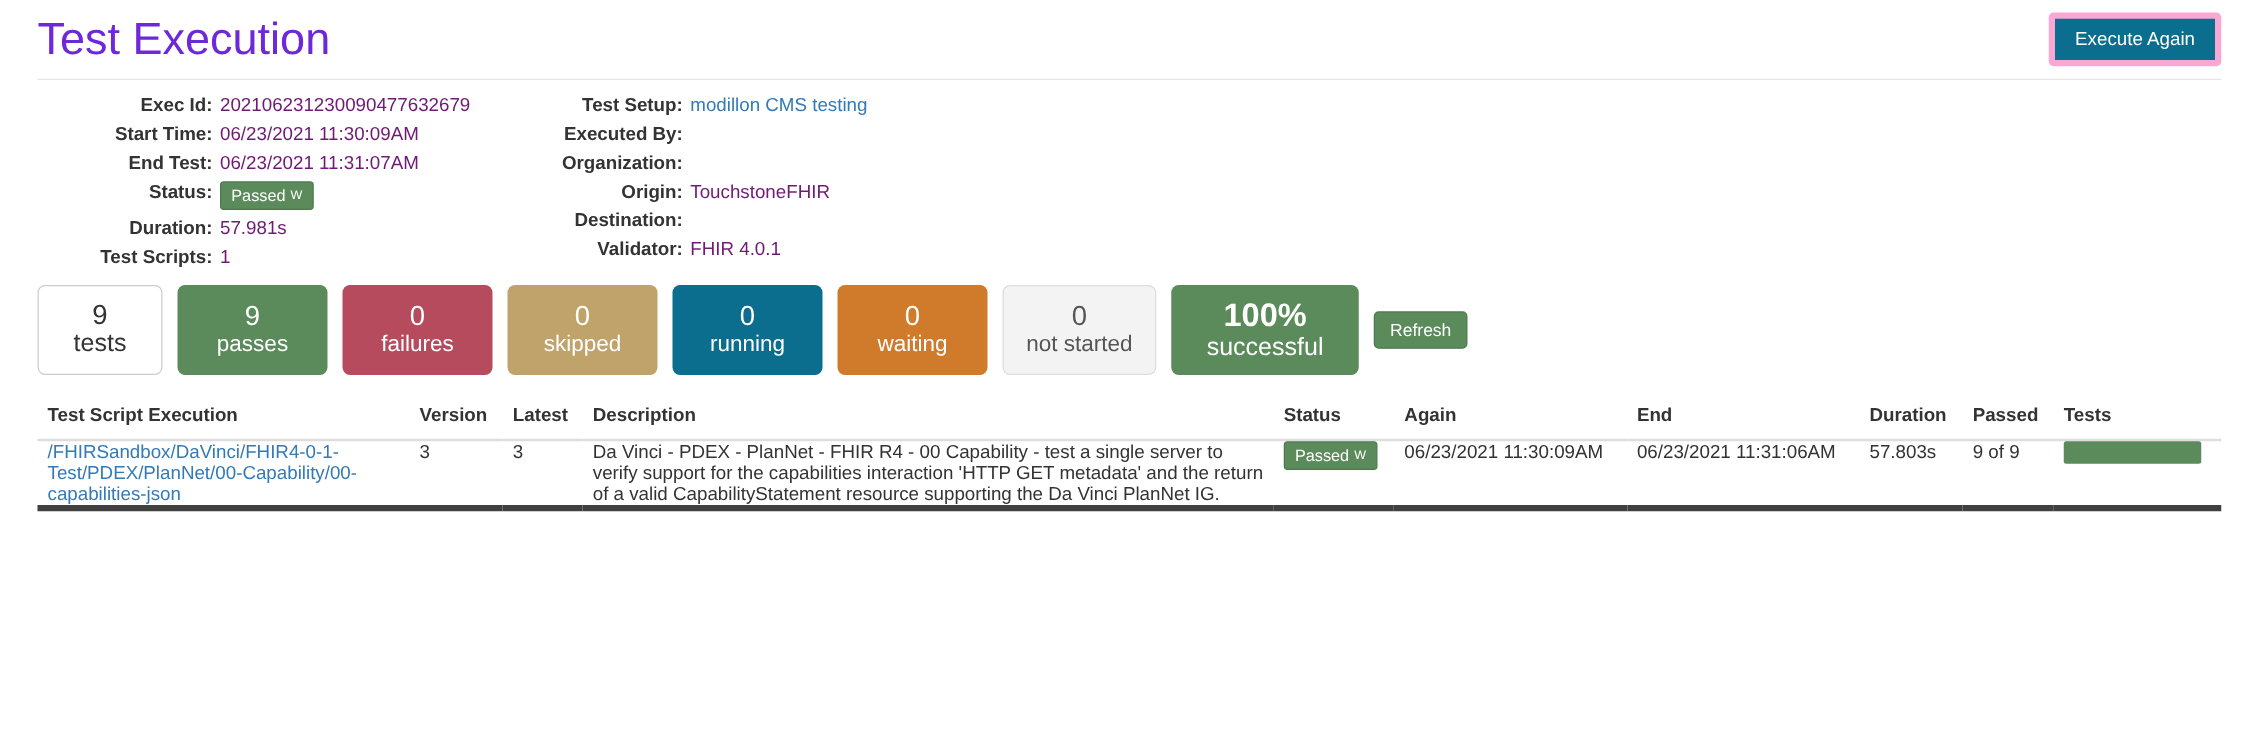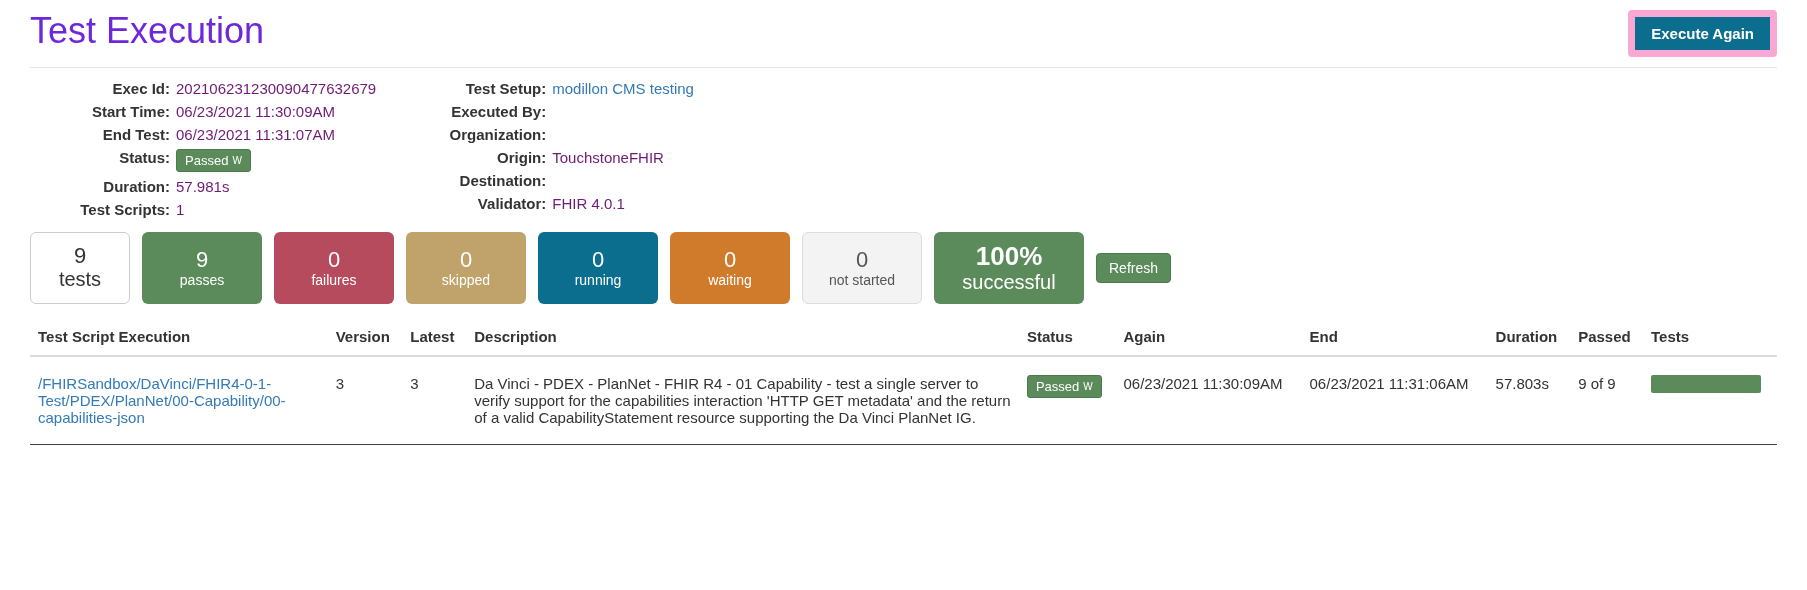--- a/index.html
+++ b/index.html
@@ -21,26 +21,25 @@
   }
   h1 {
     font-size: 36px;
     font-weight: 400;
     color: #6d28d9;
     margin: 0;
   }
   .btn-primary {
     background: #0b6e8e;
     color: #fff;
-    border: 7px solid #f9a8d4;
+    border: 5px solid #f9a8d4;
     border-radius: 4px;
     padding: 8px 16px;
     font-size: 15px;
     cursor: pointer;
-    font-weight: bold;
   }
   .meta-cols {
     display: flex;
     gap: 50px;
     margin-bottom: 14px;
     margin-left: 20px;
   }
   .meta-col { display: flex; flex-direction: column; gap: 6px; }
   .meta-row { display: flex; align-items: flex-start; gap: 6px; }
   .meta-label {
@@ -77,21 +76,21 @@
     padding: 10px 18px;
     text-align: center;
     color: #fff;
     display: flex;
     flex-direction: column;
     justify-content: center;
     font-size: 18px;
     cursor: pointer;
   }
   .tile .num { font-size: 22px; line-height:1.1; }
-  .tile .lbl { font-size: 14px; }
+  .tile .lbl { font-size: 18px; }
   .tile-tests { background:#fff; color:#333; border:1px solid #ccc; font-size:22px; min-width:100px;}
   .tile-tests .lbl { font-size:20px; }
   .tile-pass { background:#5b8b5a; }
   .tile-fail { background:#b74b5e; }
   .tile-skip { background:#c0a36b; }
   .tile-run  { background:#0b6e8e; }
   .tile-wait { background:#d07b2c; }
   .tile-nost { background:#f3f3f3; color:#555; border:1px solid #ddd;}
   .tile-succ { background:#5b8b5a; min-width:150px;}
   .tile-succ .num { font-size:26px; font-weight:700;}
@@ -114,23 +113,23 @@
   }
   table.results th {
     text-align:left;
     font-weight:700;
     color:#333;
     padding:10px 8px;
     border-bottom:2px solid #ddd;
     vertical-align: bottom;
   }
   table.results td {
-    padding:18px 8px;
+    padding:0 8px;
     vertical-align: top;
-    border-bottom:1px solid #404040;
+    border-bottom:5px solid #404040;
     color:#333;
   }
   .link { color:#337ab7; text-decoration:none; cursor:pointer; word-break: break-word; max-width:280px; display:inline-block;}
   .bar {
     width:110px; height:18px; background:#5b8b5a; display:inline-block; border-radius:2px;
   }
 </style>
 </head>
 <body>
 
@@ -249,21 +248,21 @@
       <th>Tests</th>
     </tr>
   </thead>
   <tbody>
     <tr>
       <td style="max-width:280px;">
         <a class="link">/FHIRSandbox/DaVinci/FHIR4-0-1-Test/PDEX/PlanNet/00-Capability/00-capabilities-json</a>
       </td>
       <td>3</td>
       <td>3</td>
-      <td style="max-width:520px;">Da Vinci - PDEX - PlanNet - FHIR R4 - 01 Capability - test a single server to verify support for the capabilities interaction 'HTTP GET metadata' and the return of a valid CapabilityStatement resource supporting the Da Vinci PlanNet IG.</td>
+      <td style="max-width:520px;">Da Vinci - PDEX - PlanNet - FHIR R4 - 00 Capability - test a single server to verify support for the capabilities interaction 'HTTP GET metadata' and the return of a valid CapabilityStatement resource supporting the Da Vinci PlanNet IG.</td>
       <td>
         <span class="badge-pass">
           <span>Passed</span>
             <sup>W</sup>
         </span>
       </td>
       <td>06/23/2021 11:30:09AM</td>
       <td>06/23/2021 11:31:06AM</td>
       <td>57.803s</td>
       <td>9 of 9</td>

